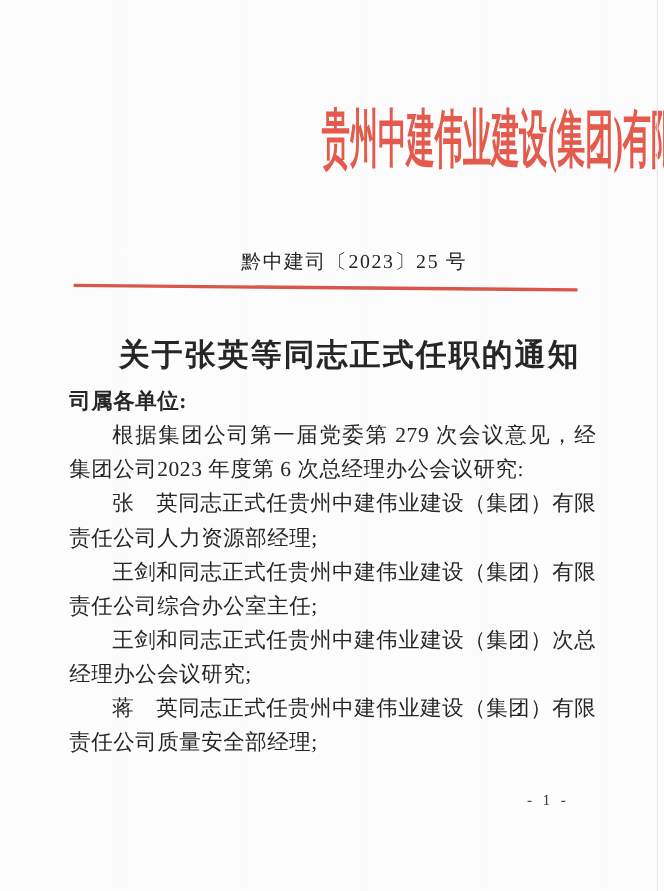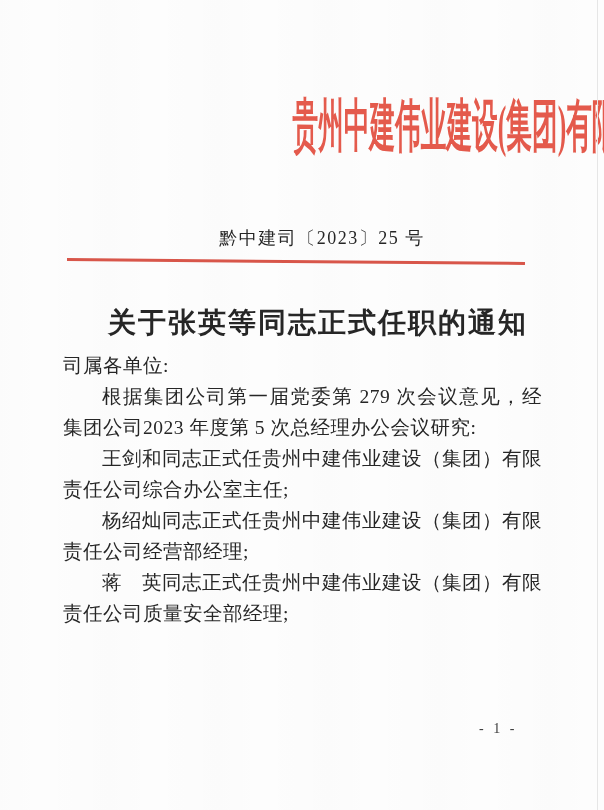--- a/index.html
+++ b/index.html
@@ -100,20 +100,21 @@
   }
   .body-block p {
     margin: 0;
     padding: 0;
   }
   .para {
     text-indent: 2em;
   }
   .salutation {
     text-indent: 0;
+    font-weight: bold;
   }
   .page-number {
     position: absolute;
     top: 721px;
     left: 479px;
     font-size: 14px;
     letter-spacing: 3px;
     color: #3a3a3a;
   }
 </style>
@@ -127,23 +128,24 @@
   </div>
 
   <div class="doc-number">黔中建司〔2023〕25 号</div>
 
   <div class="red-rule"></div>
 
   <h1 class="doc-title">关于张英等同志正式任职的通知</h1>
 
   <div class="body-block">
     <p class="salutation">司属各单位:</p>
-    <p class="para">根据集团公司第一届党委第 279 次会议意见，经集团公司2023 年度第 5 次总经理办公会议研究:</p>
+    <p class="para">根据集团公司第一届党委第 279 次会议意见，经集团公司2023 年度第 6 次总经理办公会议研究:</p>
+    <p class="para">张　英同志正式任贵州中建伟业建设（集团）有限责任公司人力资源部经理;</p>
     <p class="para">王剑和同志正式任贵州中建伟业建设（集团）有限责任公司综合办公室主任;</p>
-    <p class="para">杨绍灿同志正式任贵州中建伟业建设（集团）有限责任公司经营部经理;</p>
+    <p class="para">王剑和同志正式任贵州中建伟业建设（集团）次总经理办公会议研究;</p>
     <p class="para">蒋　英同志正式任贵州中建伟业建设（集团）有限责任公司质量安全部经理;</p>
   </div>
 
   <div class="page-number">- 1 -</div>
 
   <div class="page-edge"></div>
 
 </div>
 
 </body></html>

